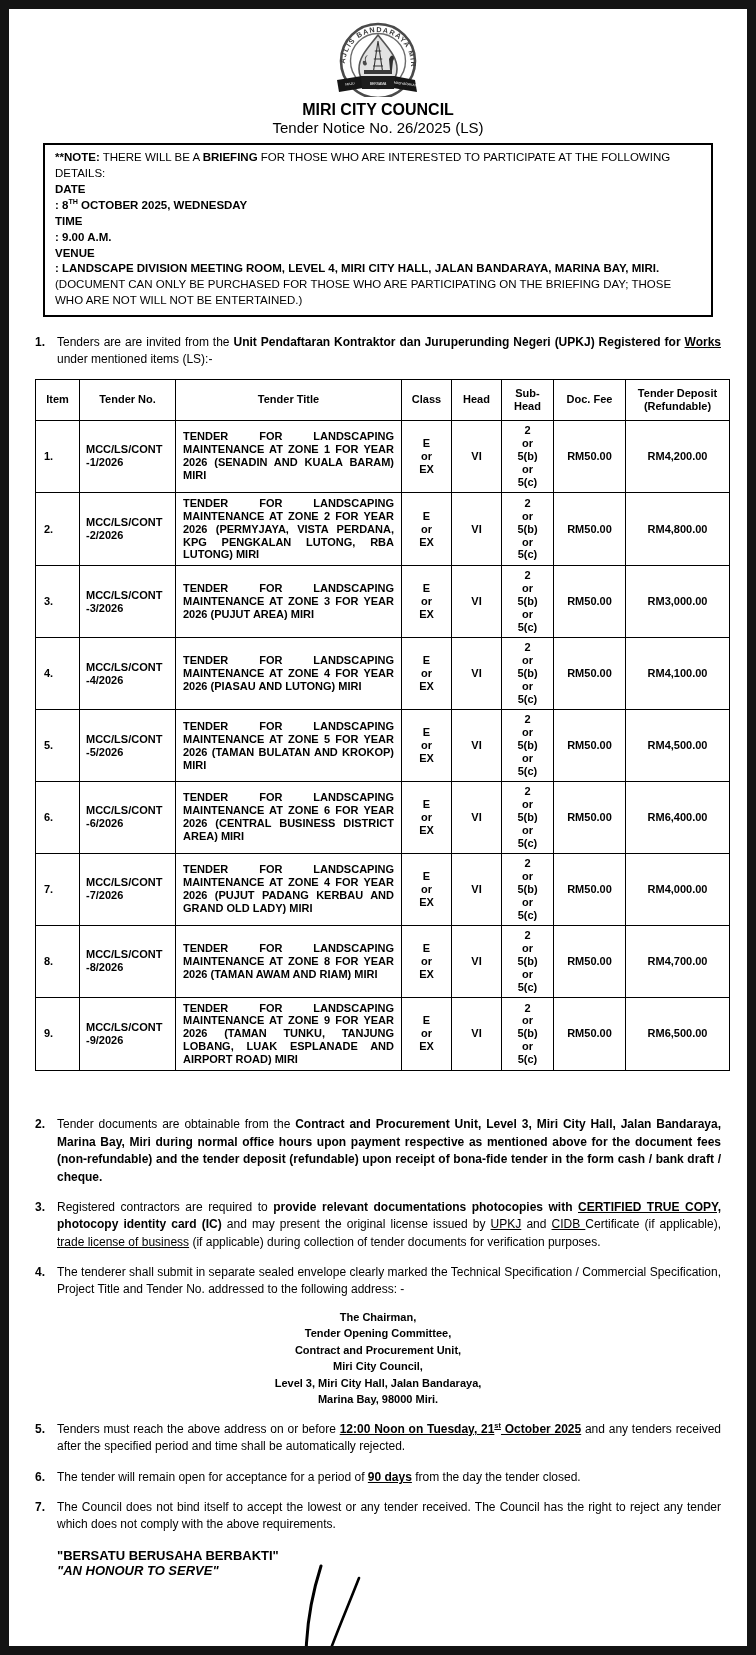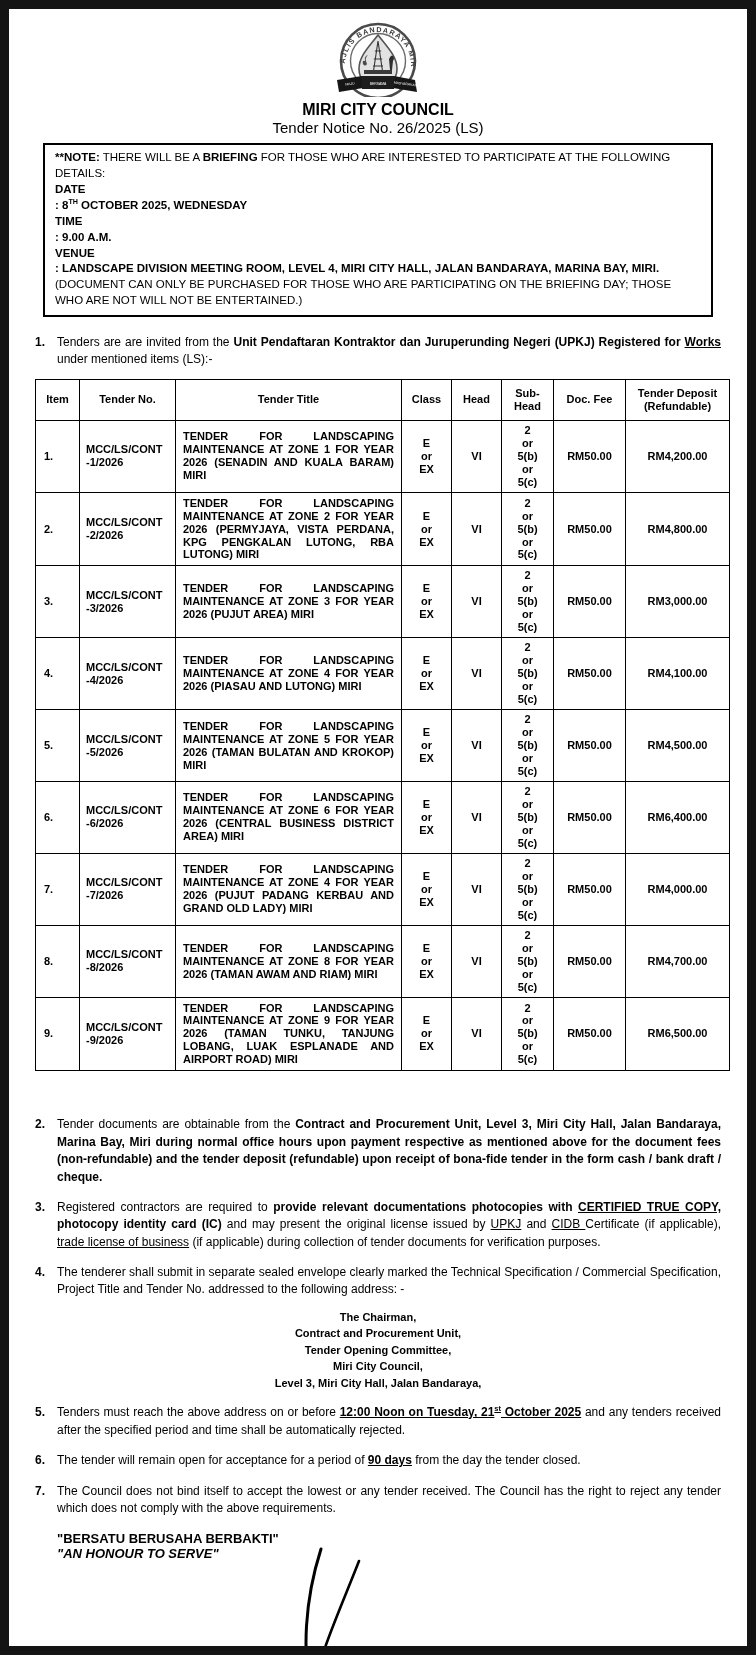--- a/index.html
+++ b/index.html
@@ -292,24 +292,25 @@
       <span class="num">3.</span>
       <span class="ptext"><span>Registered contractors are required to </span><span class="seg-b">provide relevant documentations photocopies with </span><span class="seg-b seg-u">CERTIFIED TRUE COPY,</span><span class="seg-b"> </span><span class="seg-b">photocopy identity card (IC)</span><span> and may present the original license issued by </span><span class="seg-u">UPKJ</span><span> and </span><span class="seg-u">CIDB </span><span>Certificate (if applicable), </span><span class="seg-u">trade license of business</span><span> (if applicable) during collection of tender documents for verification purposes.</span></span>
     </div>
     <div class="para">
       <span class="num">4.</span>
       <span class="ptext"><span>The tenderer shall submit in separate sealed envelope clearly marked the Technical Specification / Commercial Specification, Project Title and Tender No. addressed to the following address: -</span></span>
     </div>
 
     <div class="address-block">
       <div>The Chairman,</div>
+      <div>Tender Opening Committee,</div>
       <div>Contract and Procurement Unit,</div>
-      <div>Tender Opening Committee,</div>
       <div>Miri City Council,</div>
       <div>Level 3, Miri City Hall, Jalan Bandaraya,</div>
+      <div>Marina Bay, 98000 Miri.</div>
     </div>
 
     <div class="para">
       <span class="num">5.</span>
       <span class="ptext"><span>Tenders must reach the above address on or before </span><span class="seg-b seg-u">12:00 Noon on Tuesday, 21</span><span class="seg-b seg-u seg-p">st</span><span class="seg-b seg-u"> October 2025</span><span> and any tenders received after the specified period and time shall be automatically rejected.</span></span>
     </div>
     <div class="para">
       <span class="num">6.</span>
       <span class="ptext"><span>The tender will remain open for acceptance for a period of </span><span class="seg-b seg-u">90 days</span><span> from the day the tender closed.</span></span>
     </div>

